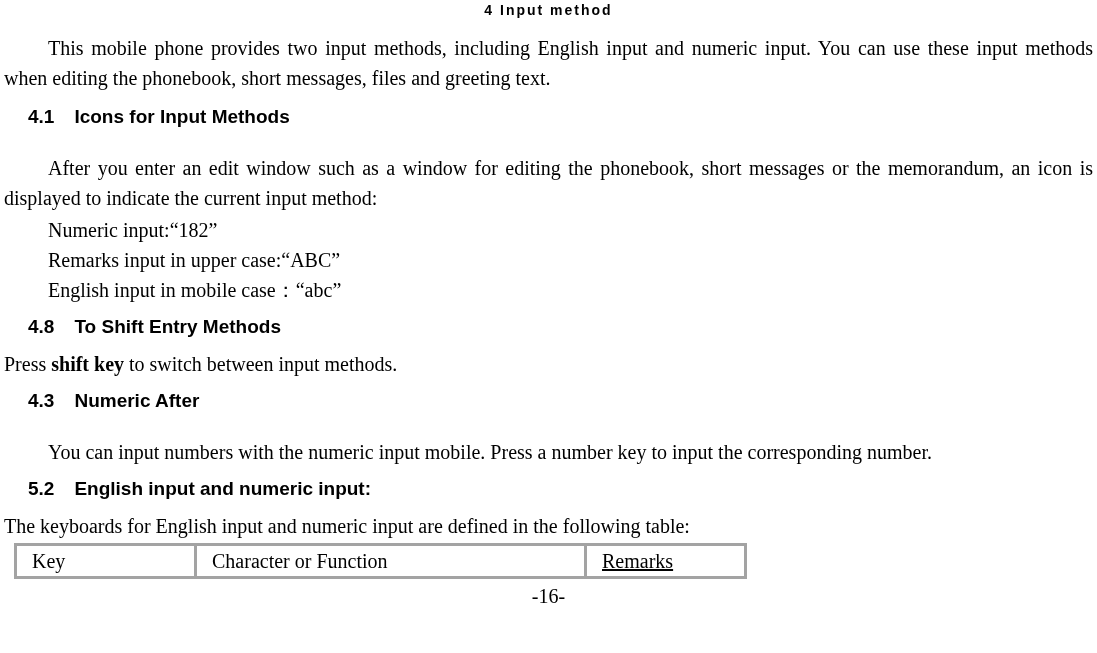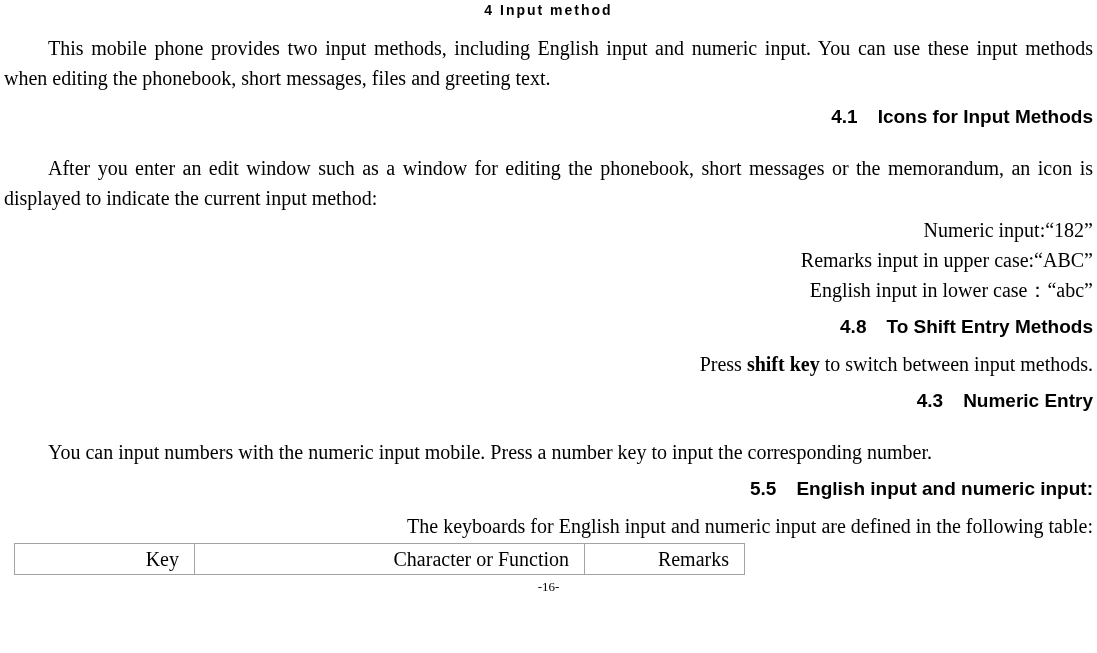--- a/index.html
+++ b/index.html
@@ -1,19 +1,18 @@
 <!DOCTYPE html>
 <html><head>
   <meta charset="utf-8">
   <style>
     * {
       margin: 0;
       padding: 0;
       box-sizing: border-box;
-      text-align: right;
     }
     body {
       font-family: "Times New Roman", Times, serif;
       font-size: 20px;
       line-height: 1.5;
       color: #000;
       background: #fff;
       width: 1097px;
       height: 653px;
       overflow: hidden;
@@ -60,66 +59,66 @@
     }
     .table-wrap {
       margin-left: 10px;
       margin-top: 2px;
     }
     table {
       border-collapse: collapse;
       font-size: 20px;
     }
     td {
-      border: 1px solid #a3a3a3;
+      border: 3px solid #a3a3a3;
       padding: 0px 15px;
       vertical-align: top;
     }
     .col-key { width: 180px; }
     .col-char { width: 390px; font-family: Liberation Serif, serif; }
-    .col-rem { width: 160px; }
+    .col-rem { width: 160px; text-decoration: underline; }
     .page-num {
       text-align: center;
-      font-size: 13px;
+      font-size: 20px;
       margin-top: 2px;
     }
     .block { margin-bottom: 2px; }
   </style>
 </head>
 <body>
 
 <div class="title">4  Input method</div>
 
 <p class="intro">This mobile phone provides two input methods, including English input and numeric input. You can use these input methods when editing the phonebook, short messages, files and greeting text.</p>
 
 <div class="section-heading">
   <span class="num">4.1</span><span>Icons for Input Methods</span>
 </div>
 
 <p class="body-para block">After you enter an edit window such as a window for editing the phonebook, short messages or the memorandum, an icon is displayed to indicate the current input method:</p>
 <div class="body-line">Numeric input:“182”</div>
 <div class="body-line">Remarks input in upper case:“ABC”</div>
-<div class="body-line">English input in lower case：“abc”</div>
+<div class="body-line">English input in mobile case：“abc”</div>
 
 <div class="section-heading">
   <span class="num">4.8</span><span>To Shift Entry Methods</span>
 </div>
 
 <p class="no-indent block">
   <span>Press </span><span class="bold">shift key</span><span> to switch between input methods.</span>
 </p>
 
 <div class="section-heading">
-  <span class="num">4.3</span><span>Numeric Entry</span>
+  <span class="num">4.3</span><span>Numeric After</span>
 </div>
 
 <p class="body-para block">You can input numbers with the numeric input mobile. Press a number key to input the corresponding number.</p>
 
 <div class="section-heading">
-  <span class="num">5.5</span><span>English input and numeric input:</span>
+  <span class="num">5.2</span><span>English input and numeric input:</span>
 </div>
 
 <p class="no-indent block">The keyboards for English input and numeric input are defined in the following table:</p>
 
 <div class="table-wrap">
   <table>
     <tbody>
         <tr>
       <td class="col-key">Key</td>
       <td class="col-char">Character or Function</td>

